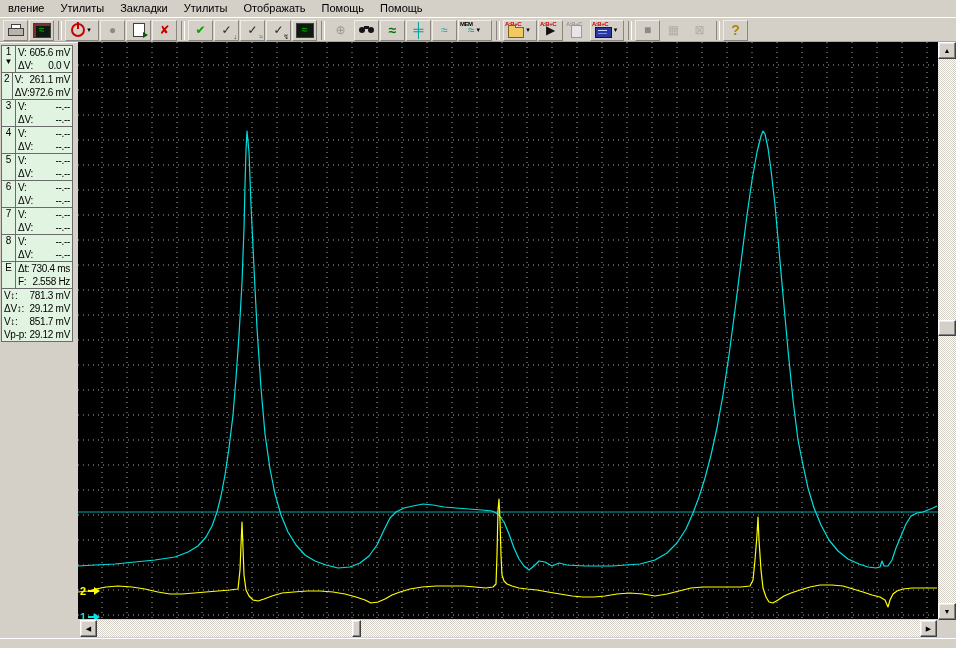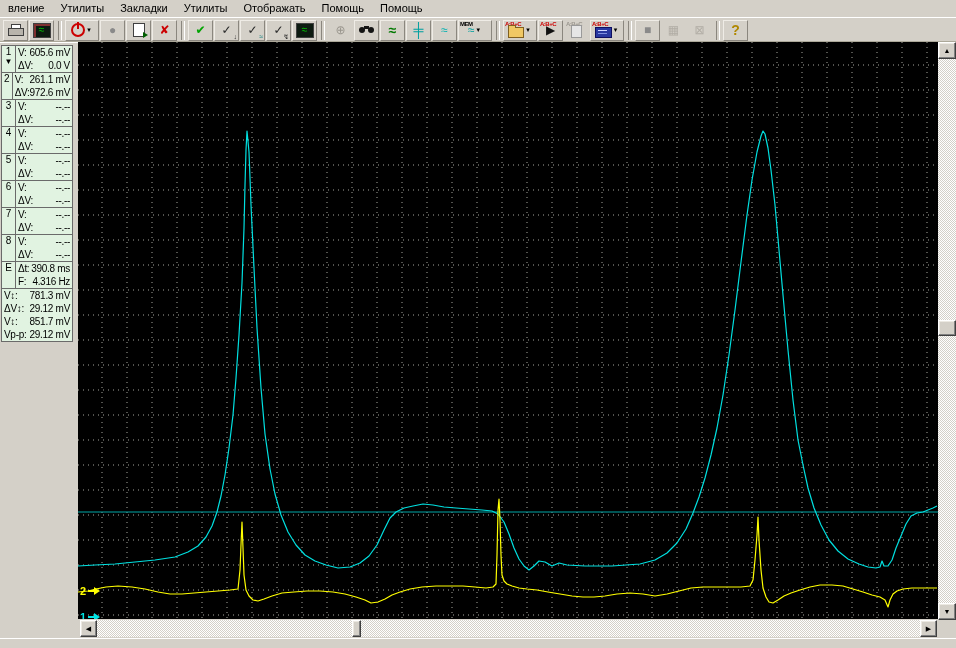--- a/index.html
+++ b/index.html
@@ -316,25 +316,25 @@
         </div>
       </div>
     </div>
     <div class="panel">
       <div class="num-col">
         <span>E</span>
       </div>
       <div class="rows">
         <div class="p-row">
           <span class="lbl">Δt:</span>
-          <span class="val">390.8 ms</span>
+          <span class="val">730.4 ms</span>
         </div>
         <div class="p-row">
           <span class="lbl">F:</span>
-          <span class="val">4.316 Hz</span>
+          <span class="val">2.558 Hz</span>
         </div>
       </div>
     </div>
     <div class="panel">
       <div class="rows">
         <div class="p-row">
           <span class="lbl">V↕:</span>
           <span class="val">781.3 mV</span>
         </div>
         <div class="p-row">

